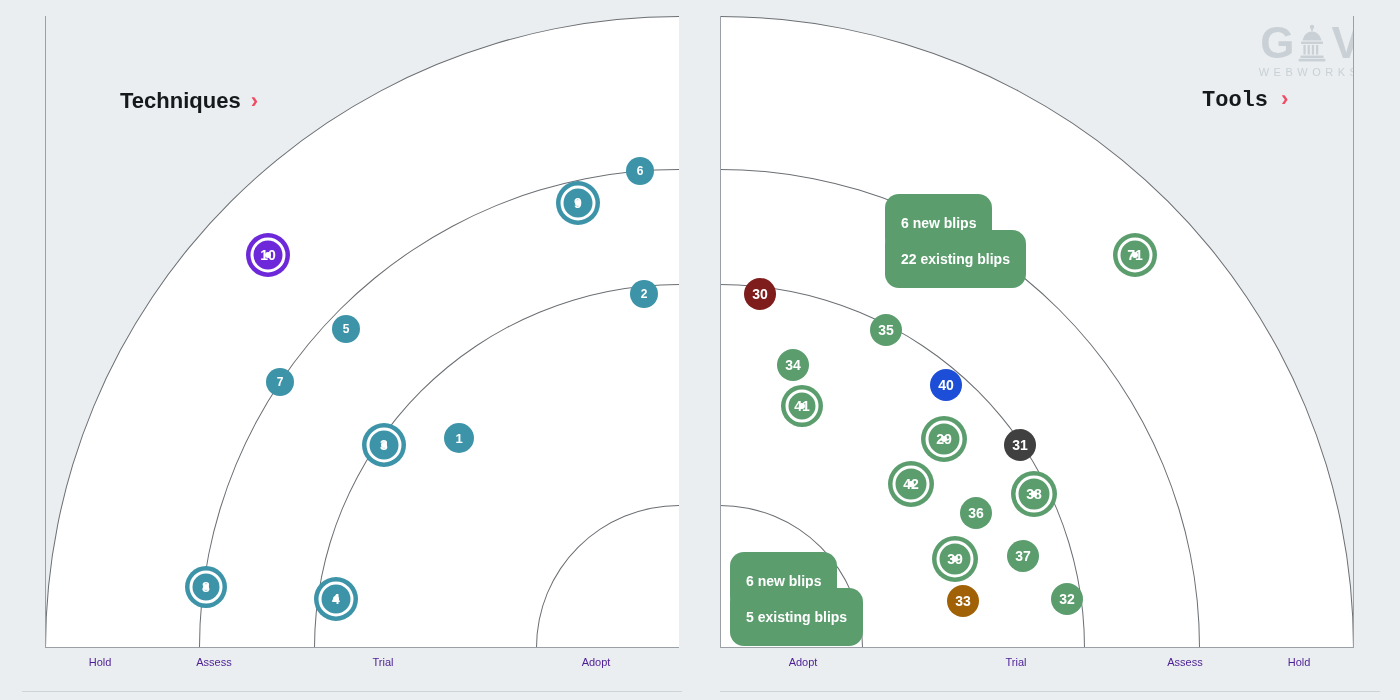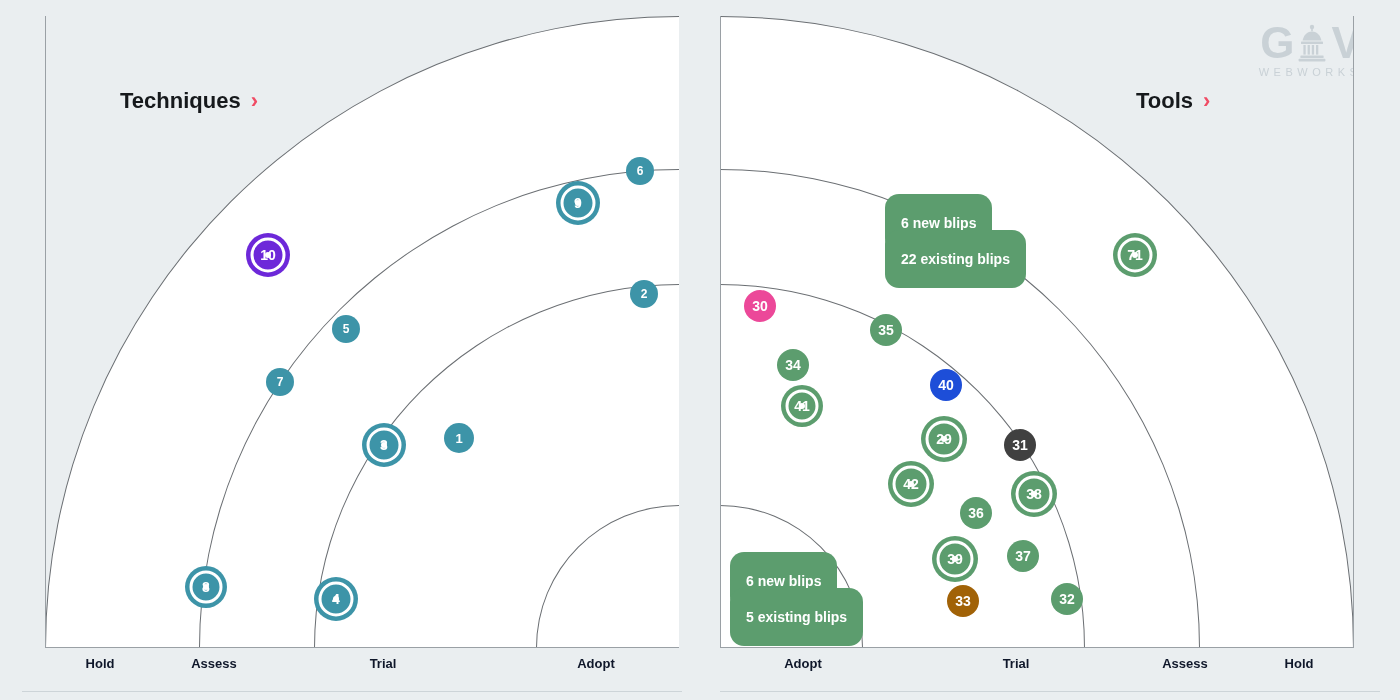--- a/index.html
+++ b/index.html
@@ -27,33 +27,33 @@
 
   
   .ring{position:absolute;border:1.4px solid #6b6f73;border-radius:50%;
         box-sizing:border-box;background:#ffffff;}
   .ring.fillbg{background:#ffffff;}
 
   
   .axis{position:absolute;top:656px;height:30px;}
   .axis-left{left:45px;width:634px;}
   .axis-right{left:720px;width:634px;}
-  .axis span{position:absolute;font-size:13px;font-weight:bold;color:#0f172a;
+  .axis span{position:absolute;font-size:11px;font-weight:normal;color:#4c1d95;
              white-space:nowrap;transform:translateX(-50%);}
   .axis-rule{position:absolute;height:1px;background:#cdd4d8;top:691px;}
   .axis-rule.l{left:22px;width:660px;}
   .axis-rule.r{left:720px;width:660px;}
 
   
   .qtitle{position:absolute;font-size:22px;font-weight:bold;color:#16191c;
           display:flex;align-items:center;gap:10px;white-space:nowrap;}
   .qtitle .chev{color:#f04b64;font-size:22px;font-weight:bold;line-height:1;
                 display:inline-block;}
   .qtitle-left{left:120px;top:88px;}
-  .qtitle-right{left:1136px;top:88px;}
+  .qtitle-right{left:1202px;top:88px;font-family:Liberation Mono, monospace;}
 
   
   .blip{position:absolute;border-radius:50%;display:flex;align-items:center;
         justify-content:center;color:#ffffff;font-weight:bold;
         box-sizing:border-box;transform:translate(-50%,-50%);}
   .blip .num{line-height:1;position:relative;z-index:2;}
   .blip.existing{}
   .blip.new{}
   .blip.new::after{content:"";position:absolute;border-radius:50%;
         border:3px solid #ffffff;box-sizing:border-box;left:50%;top:50%;
@@ -161,21 +161,21 @@
         <span style="position: absolute; left: 50%; top: 50%; transform: translate(-50%, -50%); width: 33px; height: 33px; border: 3px solid rgb(255, 255, 255); border-radius: 50%; box-sizing: border-box; z-index: 1;"></span>
       </div>
       <div class="blip new" style="left: 336px; top: 599px; width: 44px; height: 44px; background: rgb(61, 148, 168); font-size: 14px;">
         <span class="num">4</span>
         <span style="position: absolute; left: 50%; top: 50%; transform: translate(-50%, -50%); width: 35px; height: 35px; border: 3px solid rgb(255, 255, 255); border-radius: 50%; box-sizing: border-box; z-index: 1;"></span>
       </div>
       <div class="blip new" style="left: 1135px; top: 255px; width: 44px; height: 44px; background: rgb(92, 157, 110); font-size: 14px;">
         <span class="num">71</span>
         <span style="position: absolute; left: 50%; top: 50%; transform: translate(-50%, -50%); width: 35px; height: 35px; border: 3px solid rgb(255, 255, 255); border-radius: 50%; box-sizing: border-box; z-index: 1;"></span>
       </div>
-      <div class="blip existing" style="left: 760px; top: 294px; width: 32px; height: 32px; background: #ec4899; font-size: 14px; margin-top: 12px;">
+      <div class="blip existing" style="left: 760px; top: 294px; width: 32px; height: 32px; background: #7f1d1d; font-size: 14px;">
         <span class="num">30</span>
       </div>
       <div class="blip existing" style="left: 886px; top: 330px; width: 32px; height: 32px; background: rgb(92, 157, 110); font-size: 14px;">
         <span class="num">35</span>
       </div>
       <div class="blip existing" style="left: 793px; top: 365px; width: 32px; height: 32px; background: rgb(92, 157, 110); font-size: 14px;">
         <span class="num">34</span>
       </div>
       <div class="blip existing" style="left: 946px; top: 385px; width: 32px; height: 32px; background: #1d4ed8; font-size: 14px;">
         <span class="num">40</span>

